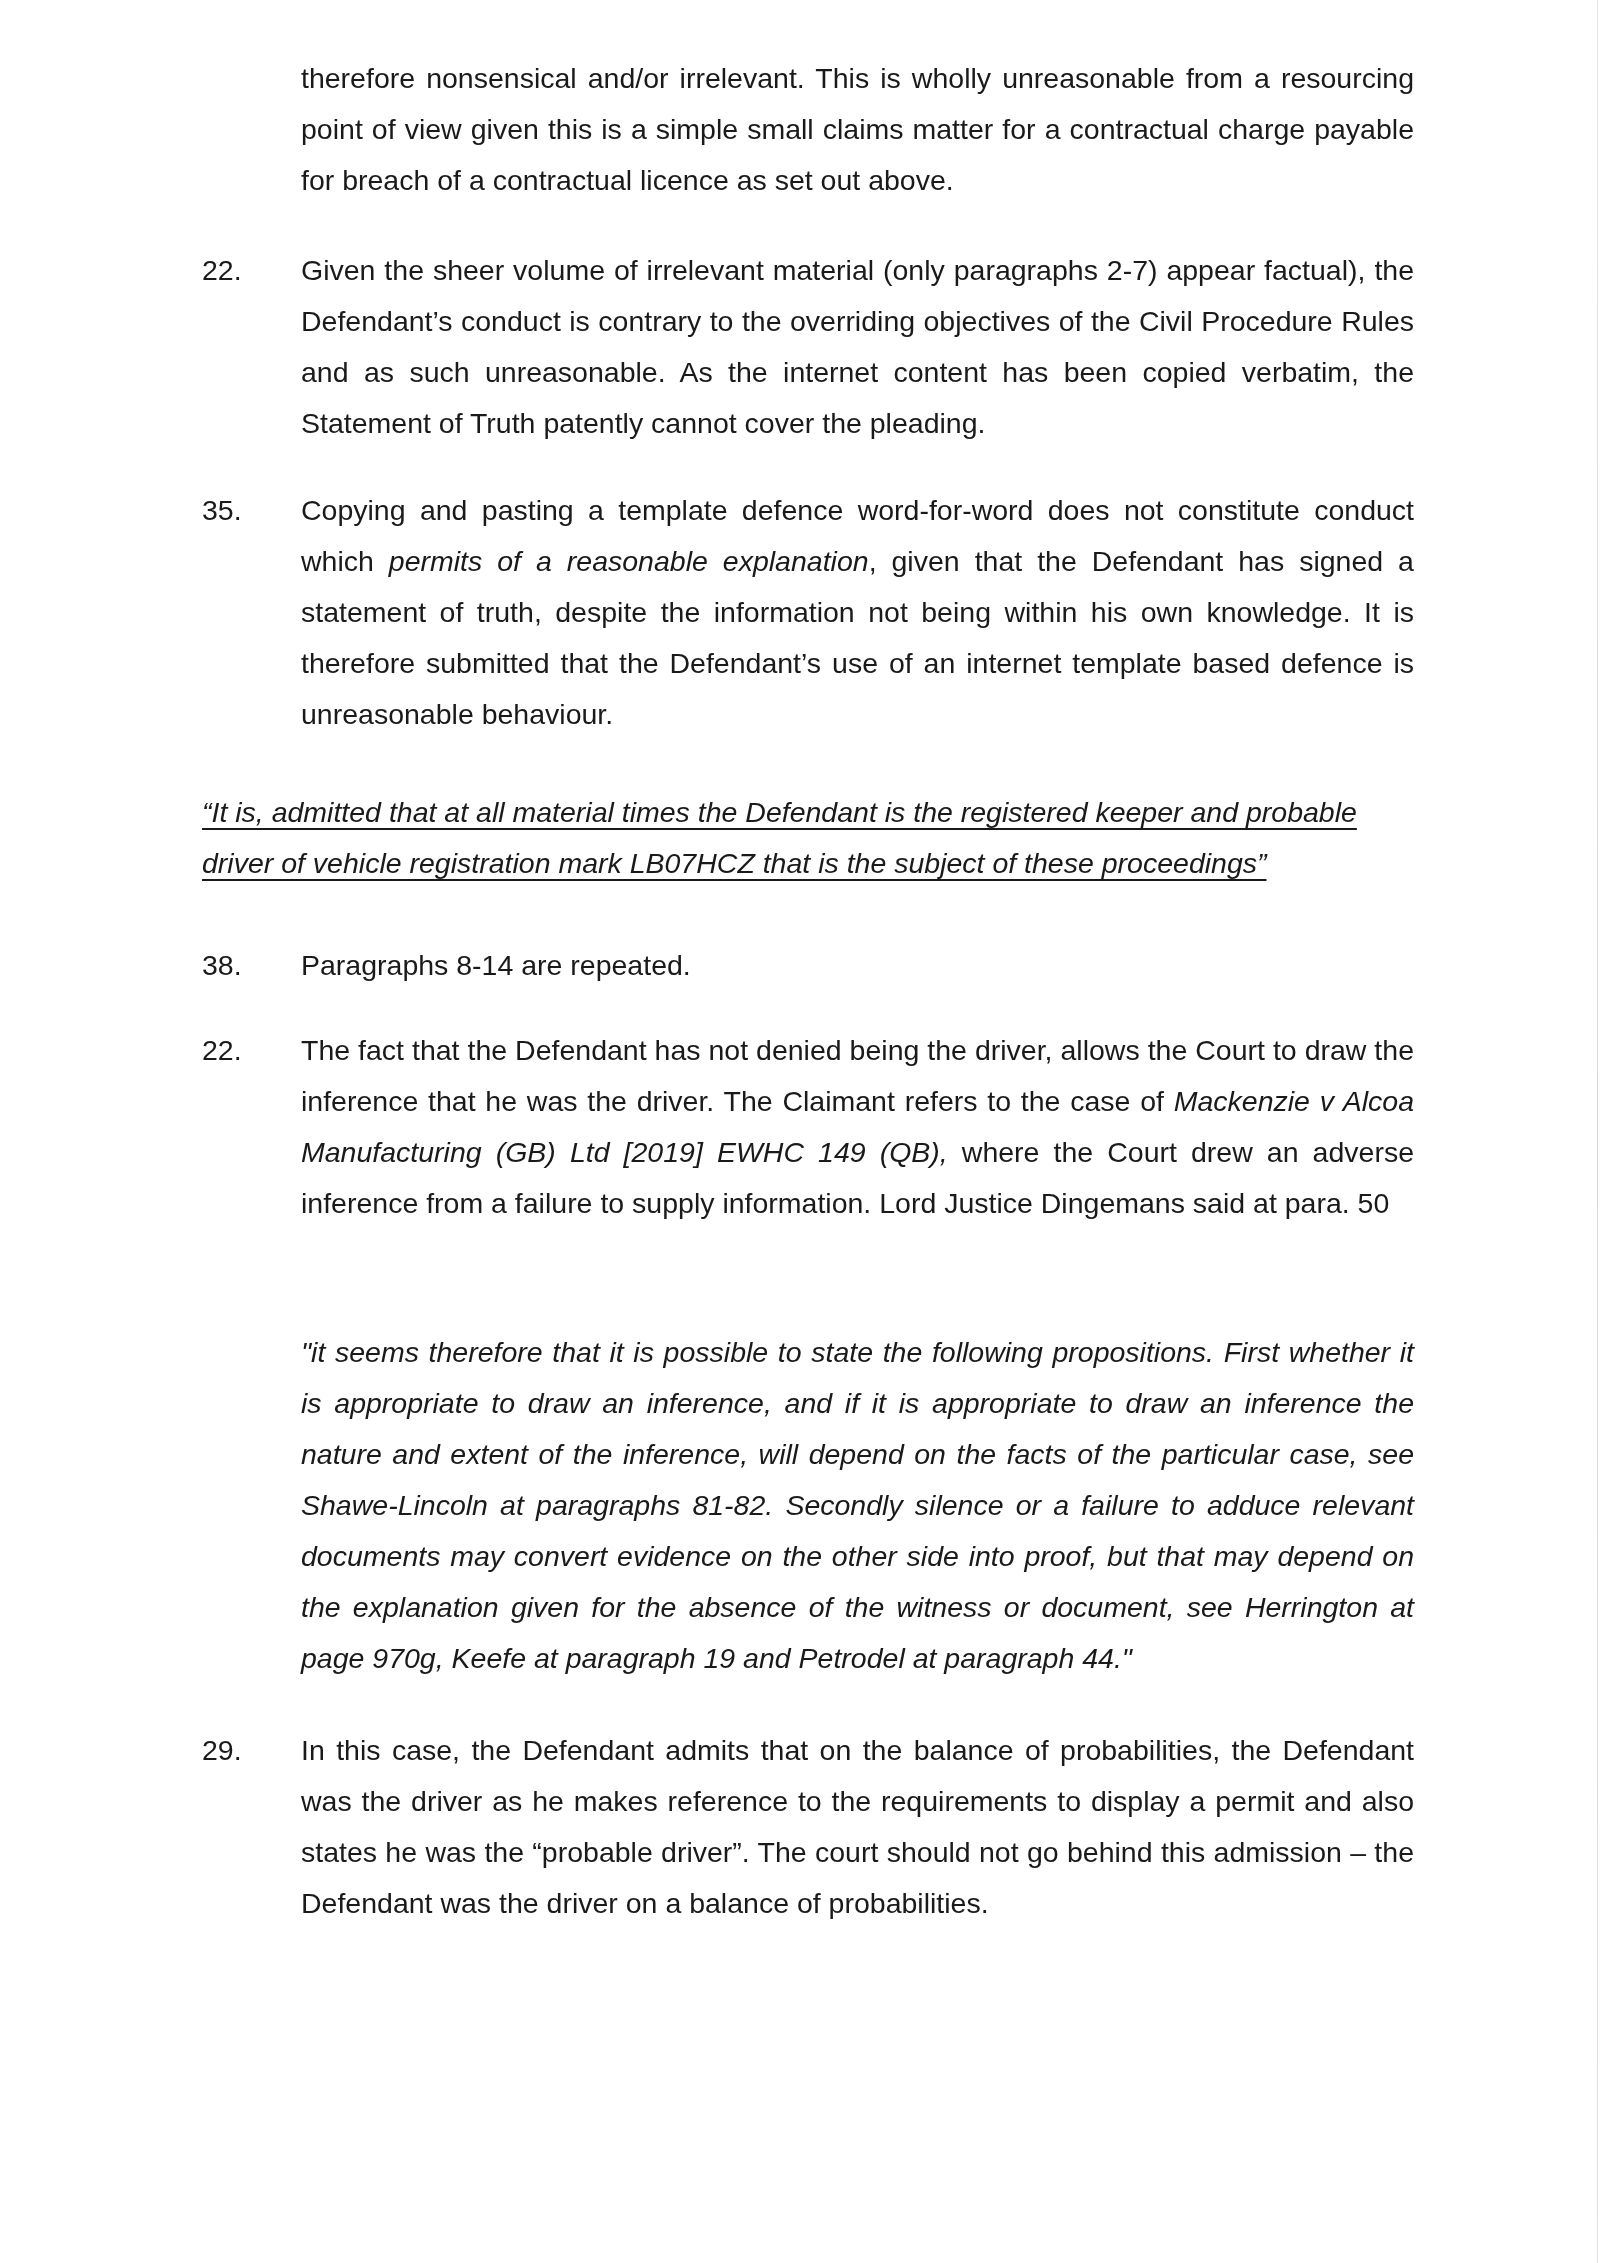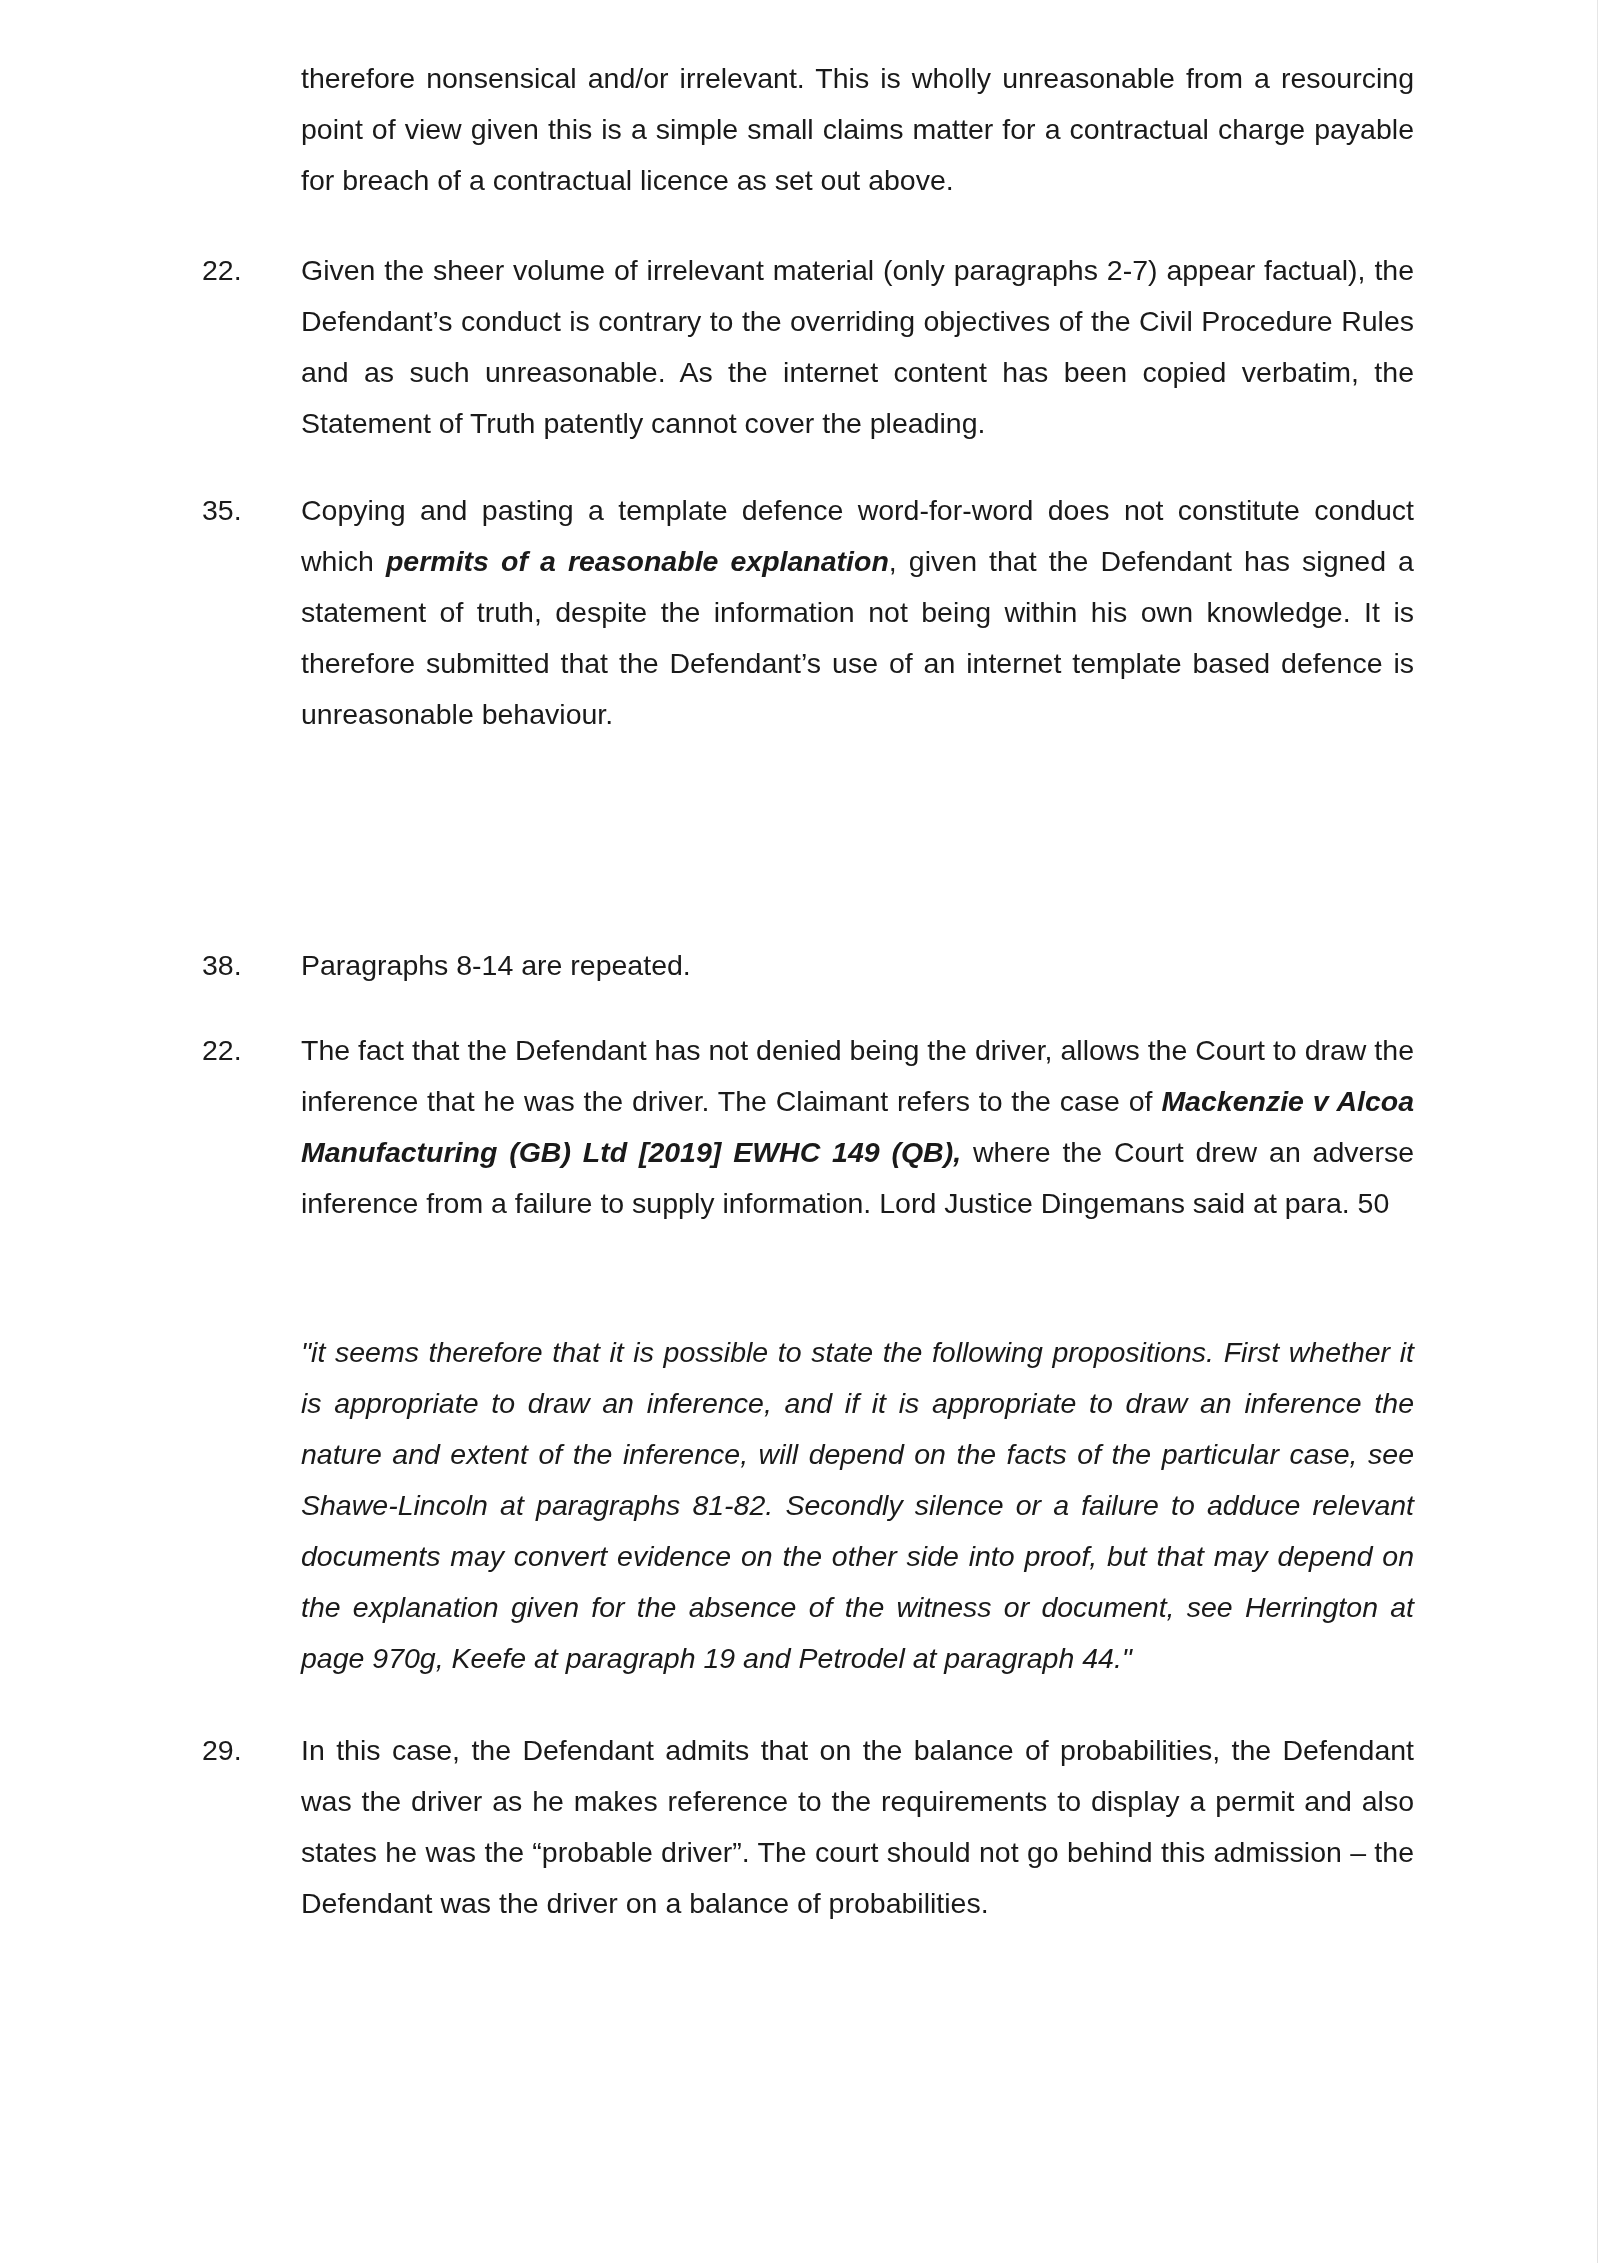--- a/index.html
+++ b/index.html
@@ -15,41 +15,42 @@
     .block { position: absolute; font-size: 28.5px; line-height: 51px; }
     .para { left: 188px; width: 1212px; }
     .para .num { position: absolute; left: 0; top: 0; text-align: right; }
     .para .text { position: absolute; left: 99px; width: 1113px; text-align: justify; }
     .plain { left: 287px; width: 1113px; text-align: justify; }
     .heading-quote {
       left: 188px; width: 1212px; font-style: italic; text-decoration: underline;
       text-underline-offset: 6px; text-decoration-thickness: 2px;
     }
     .quote-block { left: 287px; width: 1113px; font-style: italic; text-align: justify; }
-    .text span.it { font-style: italic; font-weight: bold; }
+    .text span.it { font-style: italic; }
   </style>
 </head>
 <body>
 
 <div class="page">
 
   <div class="scan-edge"></div>
 
   <div class="block plain" style="top:53px;">therefore nonsensical and/or irrelevant. This is wholly unreasonable from a resourcing point of view given this is a simple small claims matter for a contractual charge payable for breach of a contractual licence as set out above.</div>
 
   <div class="block para" style="top:245px;">
     <span class="num">22.</span>
     <div class="text">Given the sheer volume of irrelevant material (only paragraphs 2-7) appear factual), the Defendant’s conduct is contrary to the overriding objectives of the Civil Procedure Rules and as such unreasonable.  As the internet content has been copied verbatim, the Statement of Truth patently cannot cover the pleading.</div>
   </div>
 
   <div class="block para" style="top:485px;">
     <span class="num">35.</span>
     <div class="text"><span>Copying and pasting a template defence word-for-word does not constitute conduct which </span><span class="it">permits of a reasonable explanation</span><span>, given that the Defendant has signed a statement of truth, despite the information not being within his own knowledge. It is therefore submitted that the Defendant’s use of an internet template based defence is unreasonable behaviour.</span></div>
   </div>
 
+  <div class="block heading-quote" style="top:787px;">“It is, admitted that at all material times the Defendant is the registered keeper and probable driver of vehicle registration mark LB07HCZ that is the subject of these proceedings”</div>
 
   <div class="block para" style="top:940px;">
     <span class="num">38.</span>
     <div class="text">Paragraphs 8-14 are repeated.</div>
   </div>
 
   <div class="block para" style="top:1025px;">
     <span class="num">22.</span>
     <div class="text"><span>The fact that the Defendant has not denied being the driver, allows the Court to draw the inference that he was the driver. The Claimant refers to the case of </span><span class="it">Mackenzie v Alcoa Manufacturing (GB) Ltd [2019] EWHC 149 (QB),</span><span> where the Court drew an adverse inference from a failure to supply information. Lord Justice Dingemans said at para. 50</span></div>
   </div>

